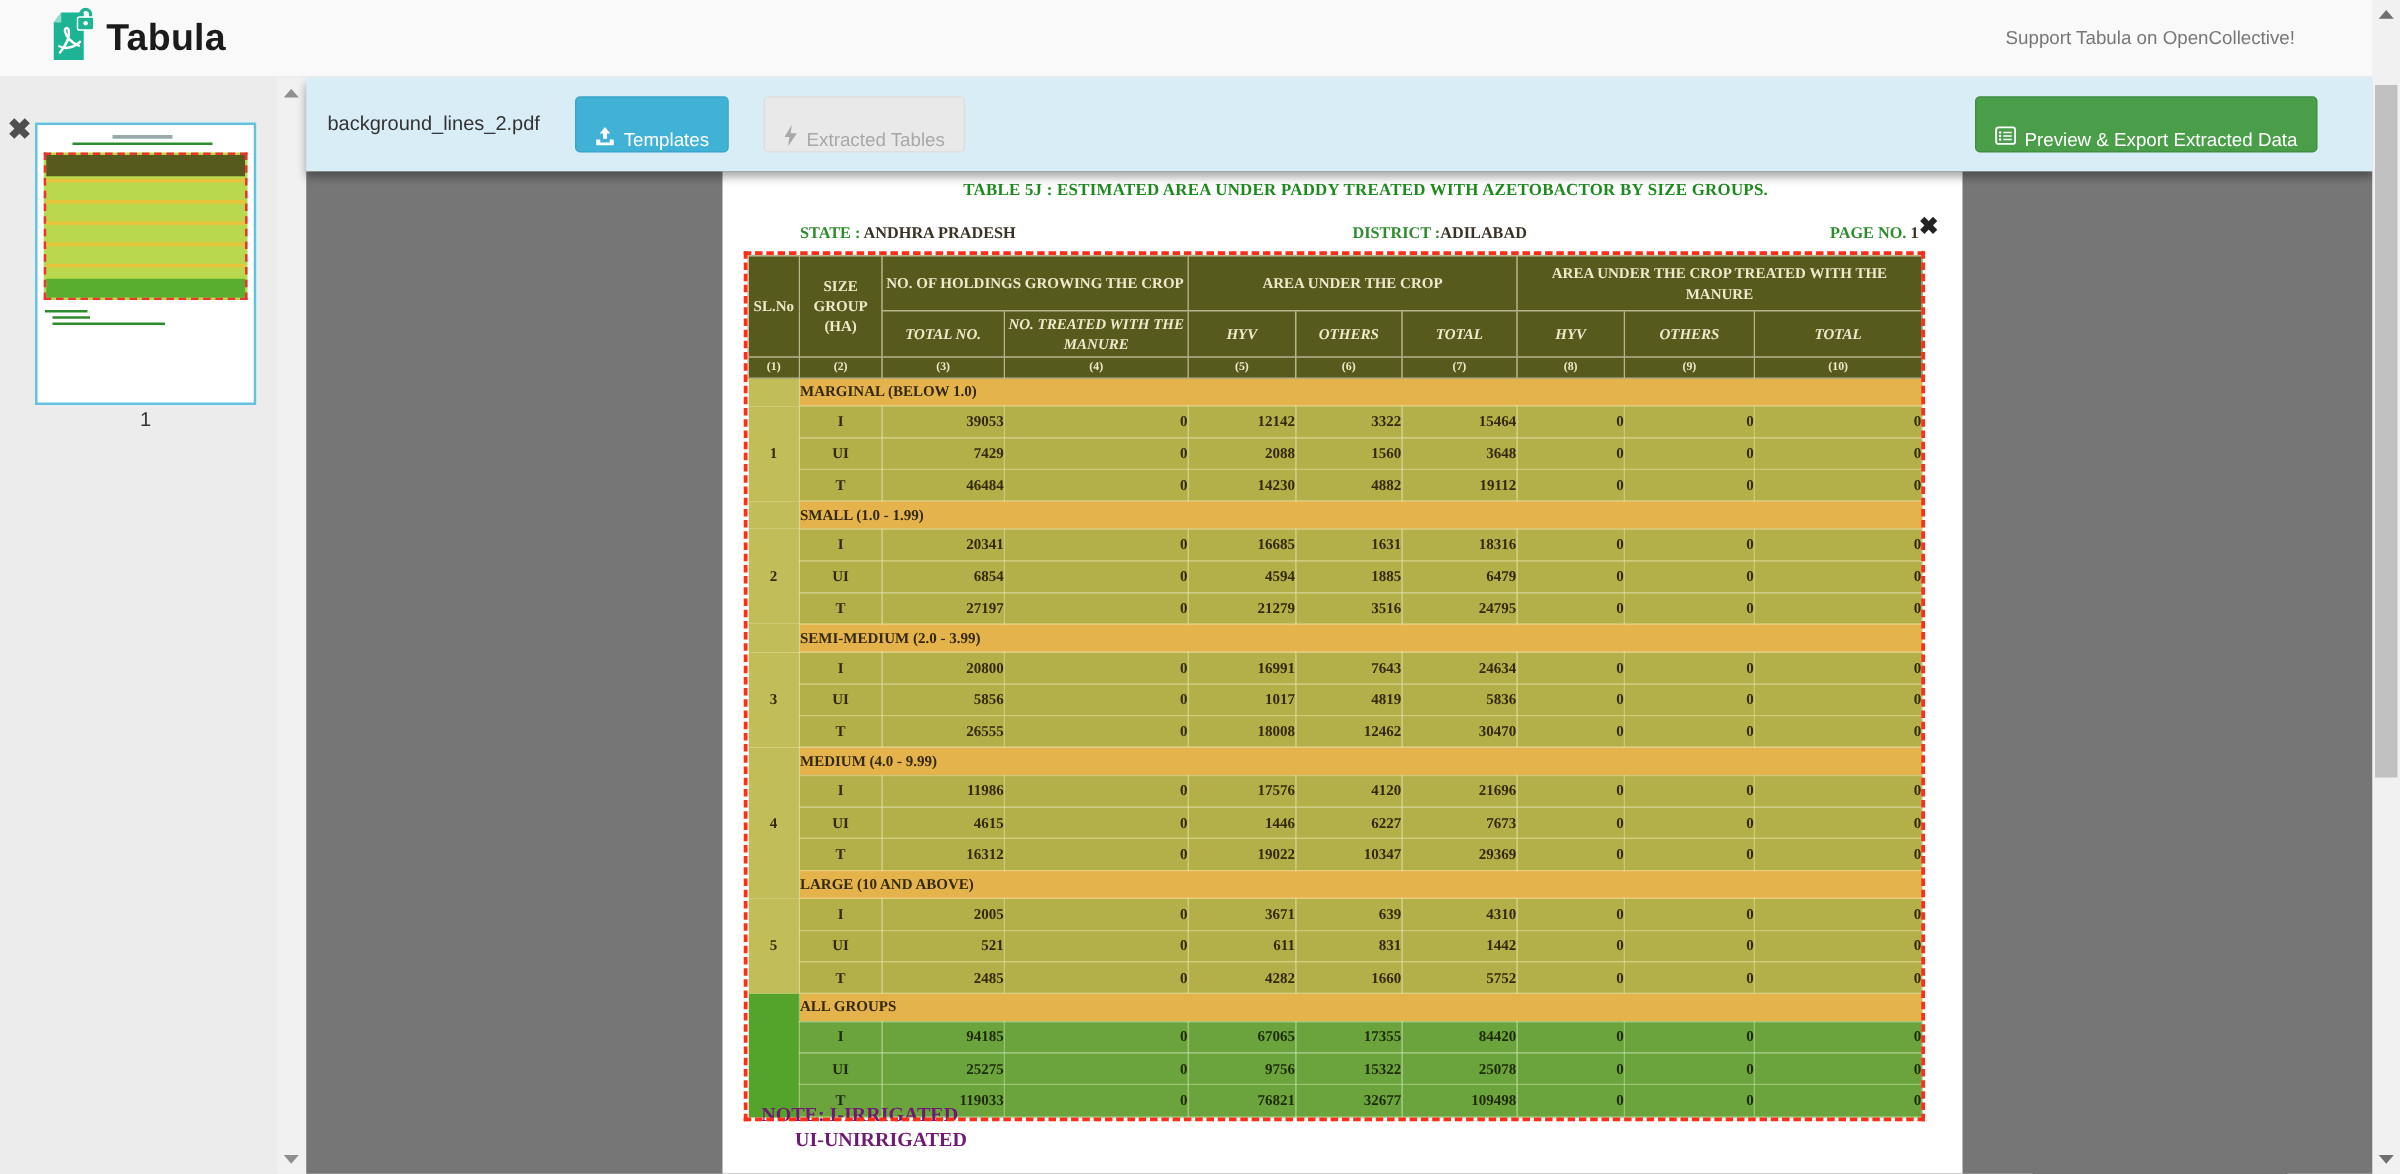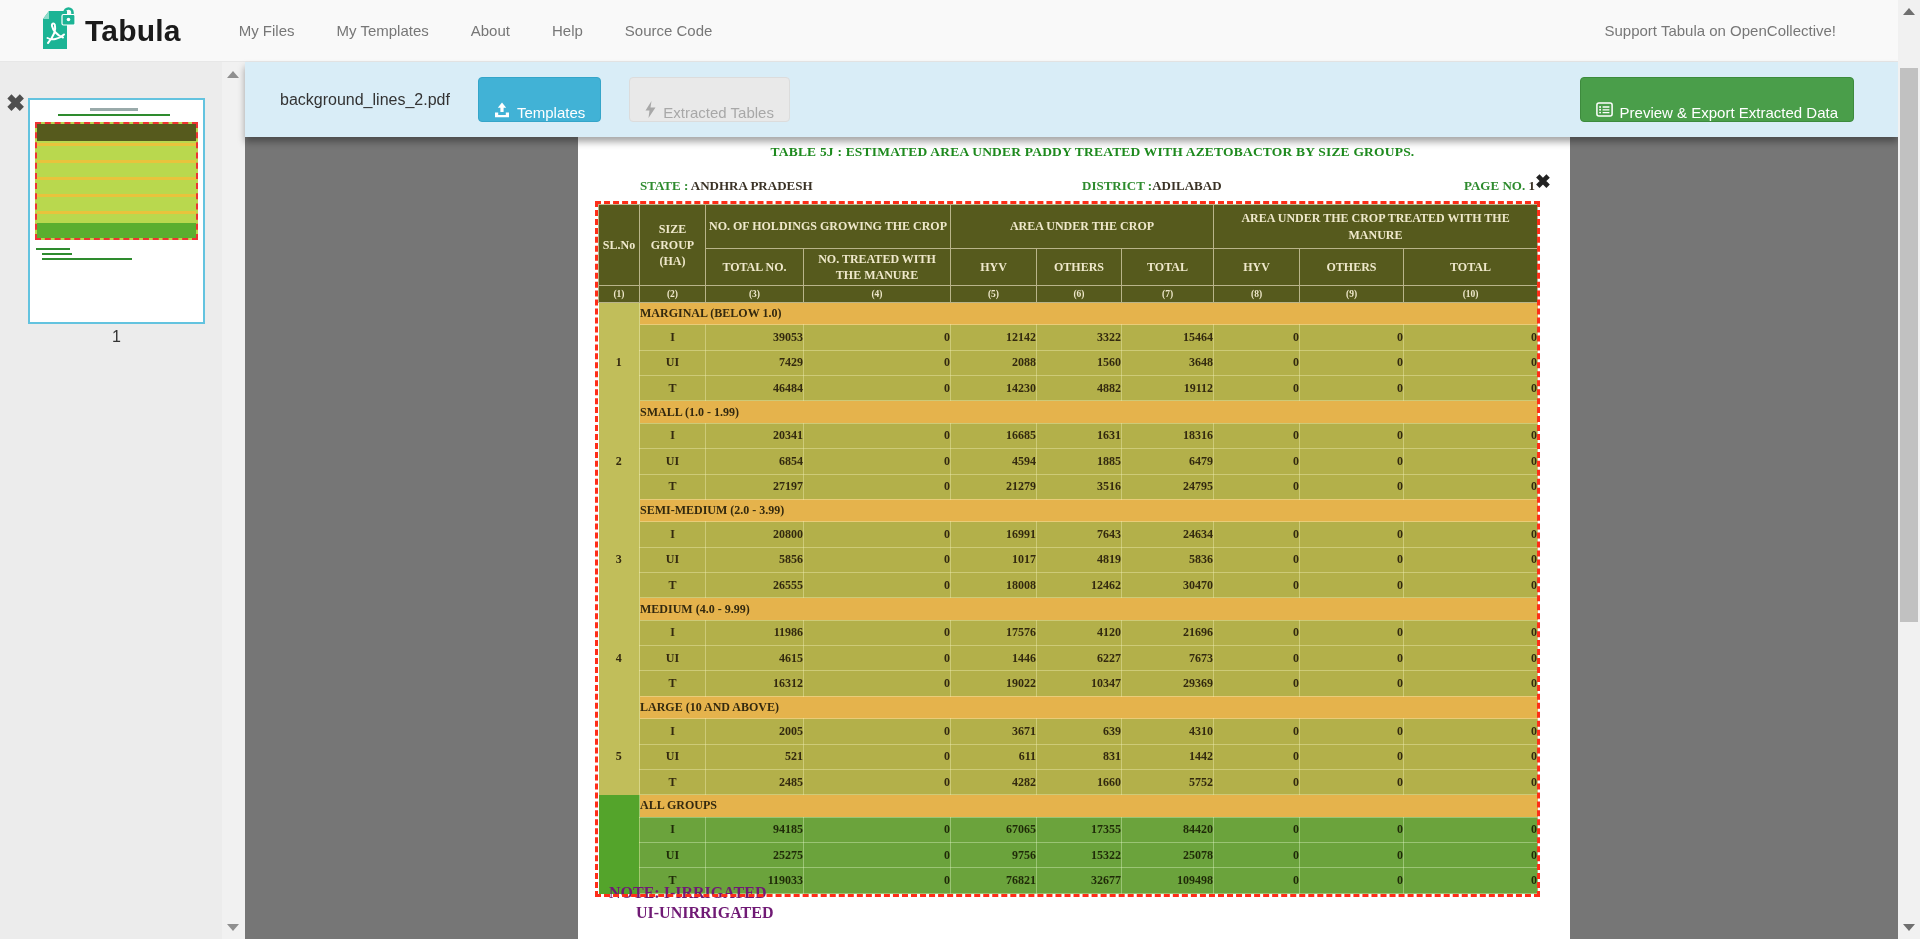--- a/index.html
+++ b/index.html
@@ -8,21 +8,21 @@
   
   .navbar { position:absolute; left:0; top:0; width:1898px; height:62px; background:#f9f9f9; border-bottom:1px solid #e7e7e7; display:flex; align-items:center; }
   .brand { display:flex; align-items:center; margin-left:38px; cursor:pointer; }
   .brand-text { font-size:30px; font-weight:bold; color:#1b1b1b; margin-left:9px; letter-spacing:0.2px; }
   .nav-links { display:flex; align-items:center; margin-left:58px; gap:42px; }
   .nav-link { font-size:15px; color:#777; cursor:pointer; }
   .support { margin-left:auto; margin-right:62px; font-size:15px; color:#777; cursor:pointer; }
 
   
   .toolbar { position:absolute; left:245px; top:62px; width:1653px; height:75px; background:#d9edf7; display:flex; align-items:center; box-shadow:0 5px 7px rgba(0,0,0,0.35); z-index:5; }
-  .filename { margin-left:35px; font-size:16px; color:#333; }
+  .filename { margin-left:17px; font-size:16px; color:#333; }
   .btn { height:45px; border-radius:4px; display:inline-flex; align-items:flex-end; gap:7px; font-size:15px; padding:0 15px; cursor:pointer; border:1px solid transparent; }
   .btn-templates { margin-left:28px; background:#41b2d6; border-color:#35a5c9; color:#fff; }
   .btn-clear { margin-left:20px; background:#fff; border-color:#ccc; color:#333; box-shadow:inset 0 -2px 3px rgba(0,0,0,0.06); }
   .btn-autodetect { margin-left:28px; background:#e9e9e9; border-color:#dcdcdc; color:#a8a8a8; cursor:default; }
   .btn-export { margin-left:auto; margin-right:44px; background:#4a9e4a; border-color:#3d8b3d; color:#fff; }
 
   
   .sidebar { position:absolute; left:0; top:62px; width:245px; height:877px; background:#ececec; }
   .side-scroll { position:absolute; right:0; top:0; width:23px; height:100%; background:#f1f1f1; }
   .arr { width:0; height:0; border-left:6px solid transparent; border-right:6px solid transparent; position:absolute; left:5px; cursor:pointer; }
@@ -46,21 +46,21 @@
   .doc-meta { position:absolute; top:41px; font-size:13px; font-weight:bold; }
   .g { color:#2e8b2e; } .d { color:#3a3226; }
   .sel-close { position:absolute; left:957px; top:35px; font-size:19px; font-weight:bold; color:#222; cursor:pointer; z-index:9; line-height:1; }
   .selection { position:absolute; left:17px; top:64px; width:945px; height:696px; border:3px dashed #fe2e19; z-index:8; cursor:move; }
   .notes { position:absolute; left:31px; top:746px; font-size:16px; font-weight:bold; color:#701a75; line-height:20px; }
   .notes .n2 { margin-left:27px; }
 
   
   table.ext { position:absolute; left:20px; top:67px; width:939px; height:690px; border-collapse:collapse; table-layout:fixed; }
   table.ext th { background:#565a1d; color:#efe8cb; font-weight:bold; font-size:12px; border:1px solid #b9b48a; padding:1px 2px; line-height:1.35; }
-  tr.hr1 { height:44px; } tr.hr2 { height:37px; } tr.hr3 { height:17px; }
+  tr.hr1 { height:44px; } tr.hr2 { height:37px;font-style:italic; } tr.hr3 { height:17px; }
   tr.hr3 th { font-size:9.5px; }
   table.ext td { font-weight:bold; color:#33290f; font-size:12px; padding:0; }
   tr.group-label { height:22px; }
   tr.data-row { height:25px; }
   td.label { background:#e5b34c; color:#6b4a0e; text-align:left; padding-left:4px; font-size:12.5px; border-top:1px solid rgba(245,238,190,0.6); }
   td.sl { background:#c1be5a; border-right:1px solid rgba(240,236,180,0.5); }
   td.num-sl { text-align:center; color:#3c3310; }
   td.all-sl { background:#54a42b; }
   td.code { text-align:center; background:#b3b04a; border:1px solid rgba(238,234,175,0.45); }
   td.data { text-align:right; background:#b3b04a; border:1px solid rgba(238,234,175,0.45); }
@@ -81,27 +81,20 @@
       <svg width="38" height="46" viewBox="0 0 38 46">
         <path d="M11 5 H29 V43 H5 V13 Z" fill="#1cb495"></path>
         <path d="M11 5 V13 H5 Z" fill="#8fdccb"></path>
         <path d="M10 37 C15 31 18 24 17 19.5 C16.6 16.5 13.4 17 14 20 C14.8 24 19 29.5 25 31.5 M9.5 32 C14 34.5 20.5 33.5 26 28.5" stroke="#fff" stroke-width="2" fill="none" stroke-linecap="round"></path>
         <path d="M26.5 9 V6.5 a4 4 0 0 1 8 0 V9" stroke="#1cb495" stroke-width="2.6" fill="none"></path>
         <rect x="24" y="8.5" width="13" height="10.5" rx="1.5" fill="#1cb495" stroke="#fff" stroke-width="1.2"></rect>
         <circle cx="30.5" cy="13.5" r="1.8" fill="#fff"></circle>
       </svg>
     </span>
     <span class="brand-text">Tabula</span>
-  </div>
-  <div class="nav-links">
-    <span class="nav-link">My Files</span>
-    <span class="nav-link">My Templates</span>
-    <span class="nav-link">About</span>
-    <span class="nav-link">Help</span>
-    <span class="nav-link">Source Code</span>
   </div>
   <span class="support">Support Tabula on OpenCollective!</span>
 </div>
 
 <div class="sidebar">
   <span class="thumb-remove">✖</span>
   <div class="thumbnail">
     <div class="mini-line" style="left:60px; top:8px; width:48px;"></div>
     <div class="mini-note" style="left:28px; top:14px; width:112px;"></div>
     <div class="mini-table">

